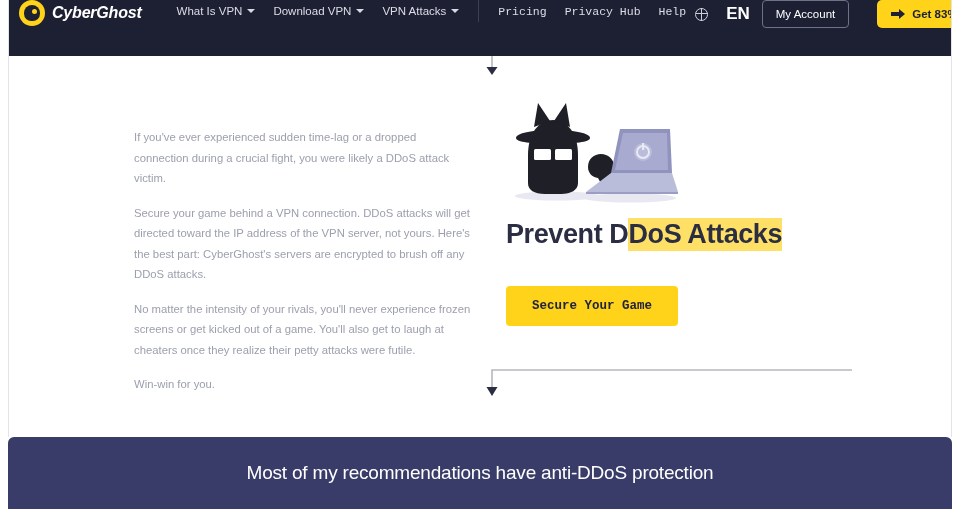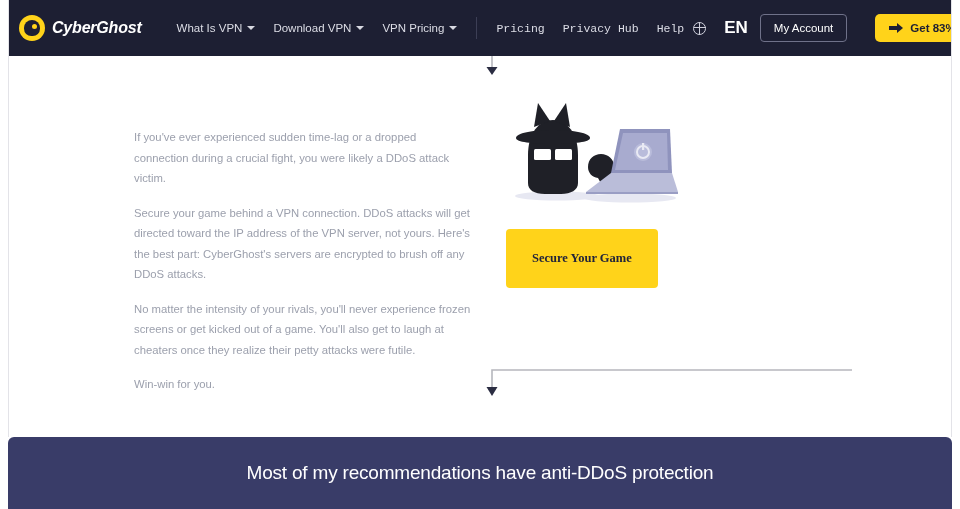--- a/index.html
+++ b/index.html
@@ -34,21 +34,21 @@
 
   
   .site-header {
     position: absolute;
     left: 0;
     top: 0;
     width: 944px;
     height: 56px;
     background: #1d1f33;
     display: flex;
-    align-items: center;
+    align-items: flex-start;
     padding: 0 12px 0 10px;
   }
 
   .brand {
     display: flex;
     align-items: center;
     gap: 7px;
     margin-right: 26px;
     flex: 0 0 auto;
   }
@@ -276,30 +276,30 @@
     position: relative;
     display: inline-block;
   }
   .headline .hl-mark {
     background: #ffe066;
     box-shadow: 0 0 0 0 #ffe066;
     padding: 1px 0 2px 0;
   }
 
   .btn-cta {
-    margin-top: 22px;
+    margin-top: 36px;
     background: #ffd31a;
     border: none;
     border-radius: 4px;
     color: #22243a;
     font-size: 12.5px;
     font-weight: bold;
-    padding: 22px 26px;
-    cursor: pointer;
-    font-family: Liberation Serif, serif;
+    padding: 13px 26px;
+    cursor: pointer;
+    font-family: Liberation Mono, monospace;
     white-space: nowrap;
   }
 
   
   .caption-banner {
     position: absolute;
     left: 8px;
     top: 437px;
     width: 944px;
     height: 72px;
@@ -333,21 +333,21 @@
       <div class="nav">
         <div class="nav-item">
           <span>What Is VPN</span>
           <span class="caret"></span>
         </div>
         <div class="nav-item">
           <span>Download VPN</span>
           <span class="caret"></span>
         </div>
         <div class="nav-item">
-          <span>VPN Pricing</span>
+          <span>VPN Attacks</span>
           <span class="caret"></span>
         </div>
 
         <span class="nav-divider"></span>
 
         <span class="nav-link">Pricing</span>
         <span class="nav-link">Privacy Hub</span>
         <span class="nav-link">Help</span>
       </div>
 
@@ -405,20 +405,23 @@
 
             <path d="M99 78 L108 34 L158 34 L160 78 Z" fill="#8f93bd"></path>
             <path d="M103 75 L111 38 L155 38 L156 75 Z" fill="#a8abcf"></path>
 
             <circle cx="131" cy="57" r="9" fill="#b9bcdb"></circle>
             <circle cx="131" cy="57" r="6" fill="none" stroke="#e9eaf4" stroke-width="2"></circle>
             <rect x="130" y="48" width="2.2" height="7" fill="#e9eaf4"></rect>
           </svg>
         </div>
 
+        <div class="headline">
+          <span>Prevent D</span><span class="hl-mark">DoS Attacks</span>
+        </div>
 
         <button class="btn-cta">Secure Your Game</button>
       </div>
     </div>
 
     <div class="connector-bottom">
       <svg width="380" height="48" viewBox="0 0 380 48">
         <path d="M378 10 L18 10 L18 28" stroke="#b6b7bd" stroke-width="1.6" fill="none"></path>
         <polygon points="12.5,27 23.5,27 18,36" fill="#2b2d42"></polygon>
       </svg>

